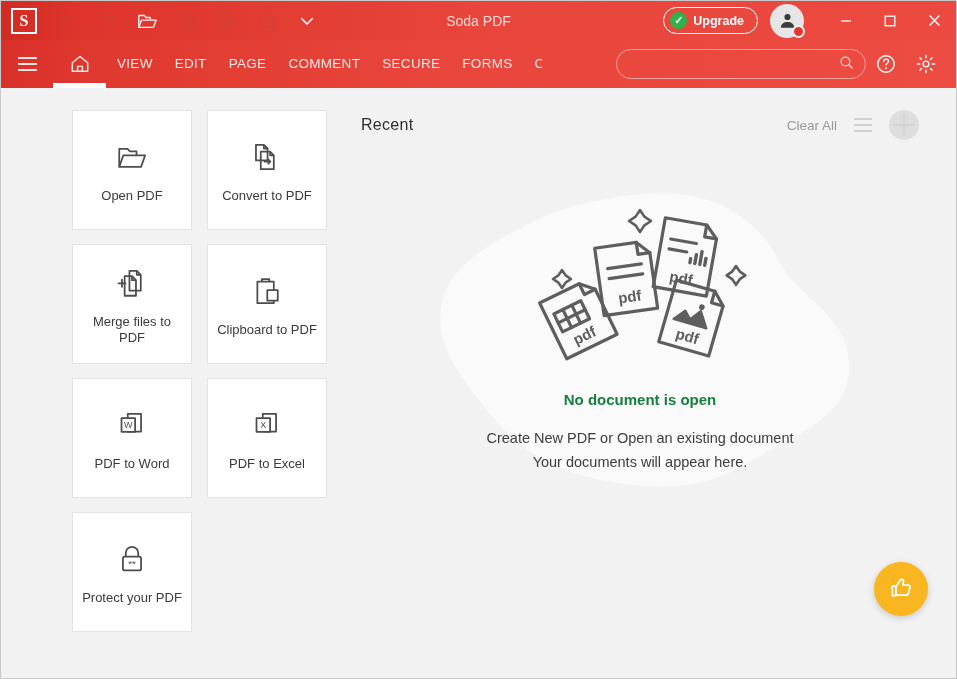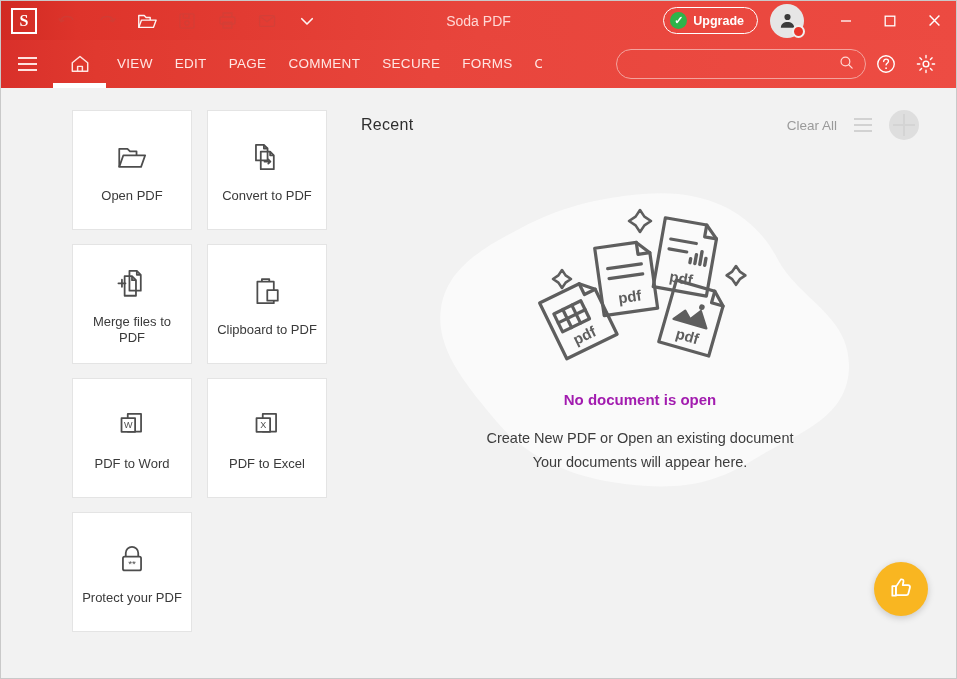--- a/index.html
+++ b/index.html
@@ -185,21 +185,21 @@
 
   .empty-state {
     position: relative;
     margin-top: 4px;
     display: flex; flex-direction: column; align-items: center;
   }
   .blob { position: absolute; top: 44px; left: 50%; transform: translateX(-50%); z-index: 0; }
   .illus { position: relative; z-index: 1; margin-top: 56px; }
   .empty-title {
     position: relative; z-index: 1;
-    font-size: 15px; font-weight: bold; color: #a21caf;
+    font-size: 15px; font-weight: bold; color: #15803d;
     margin-top: 26px;
   }
   .empty-body {
     position: relative; z-index: 1;
     font-size: 14.5px; color: #3d3d3d; text-align: center;
     line-height: 1.63; margin-top: 19px;
   }
 
   .fab {
     position: absolute; right: 28px; bottom: 36px;

